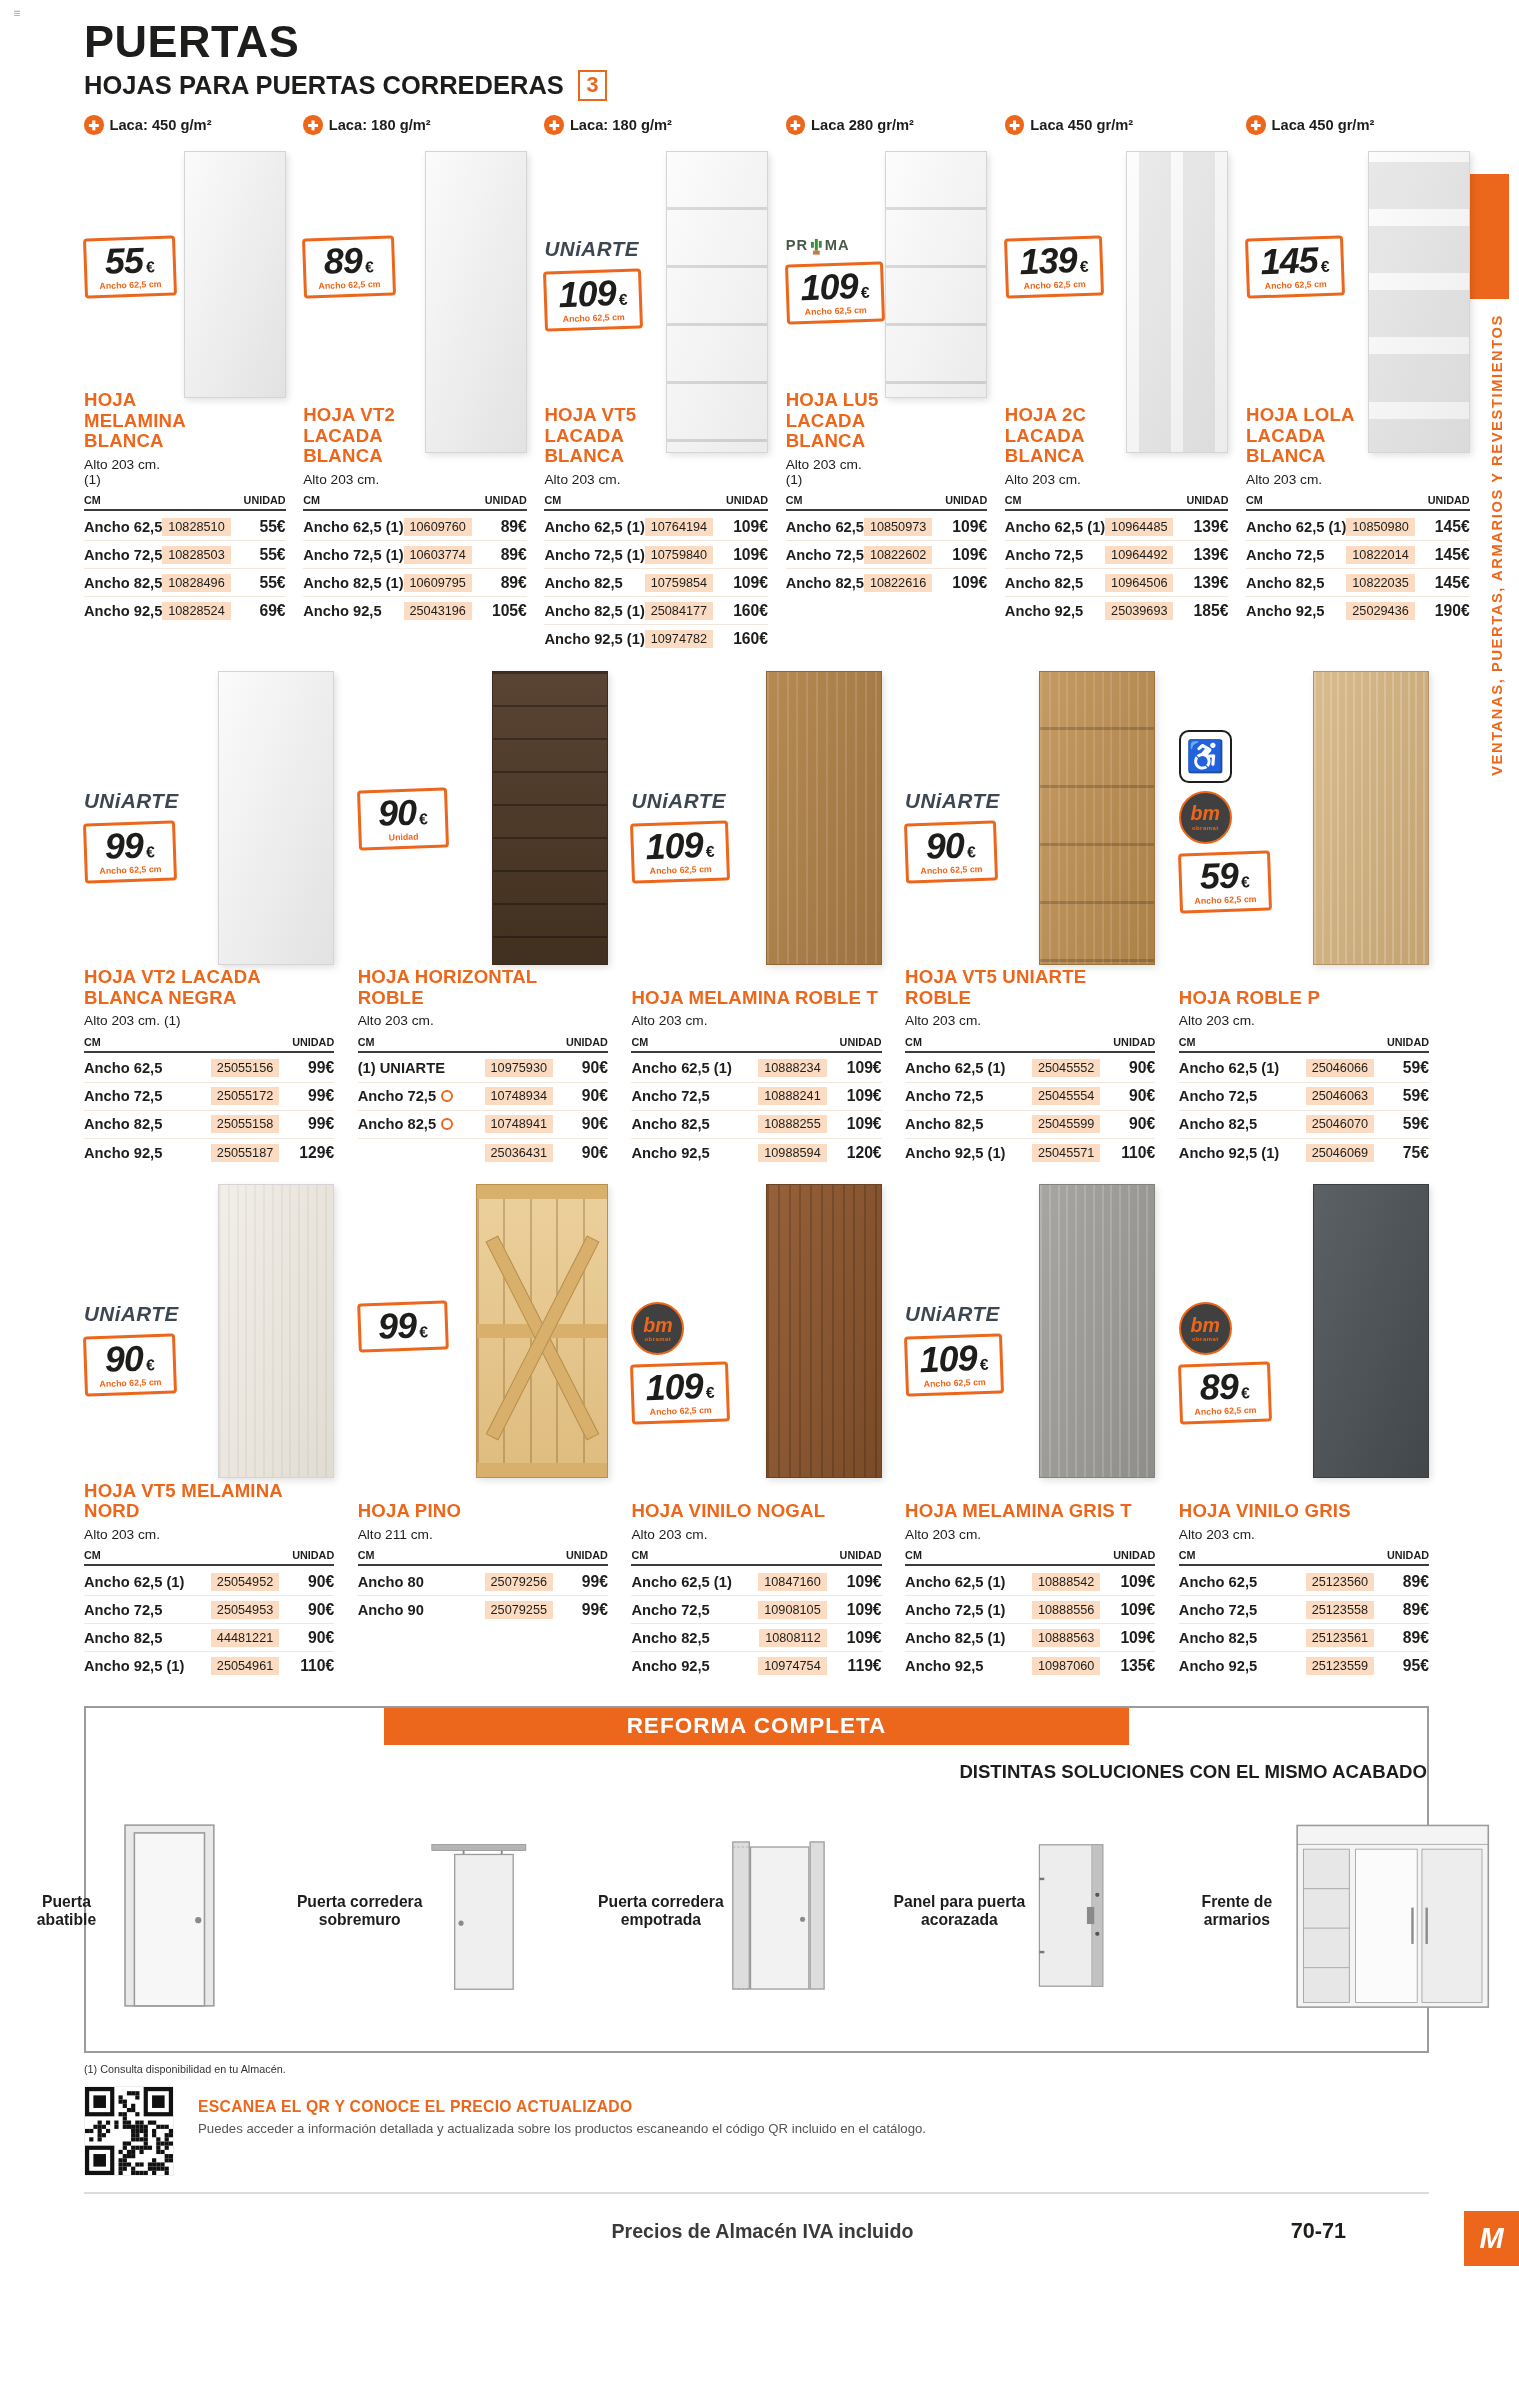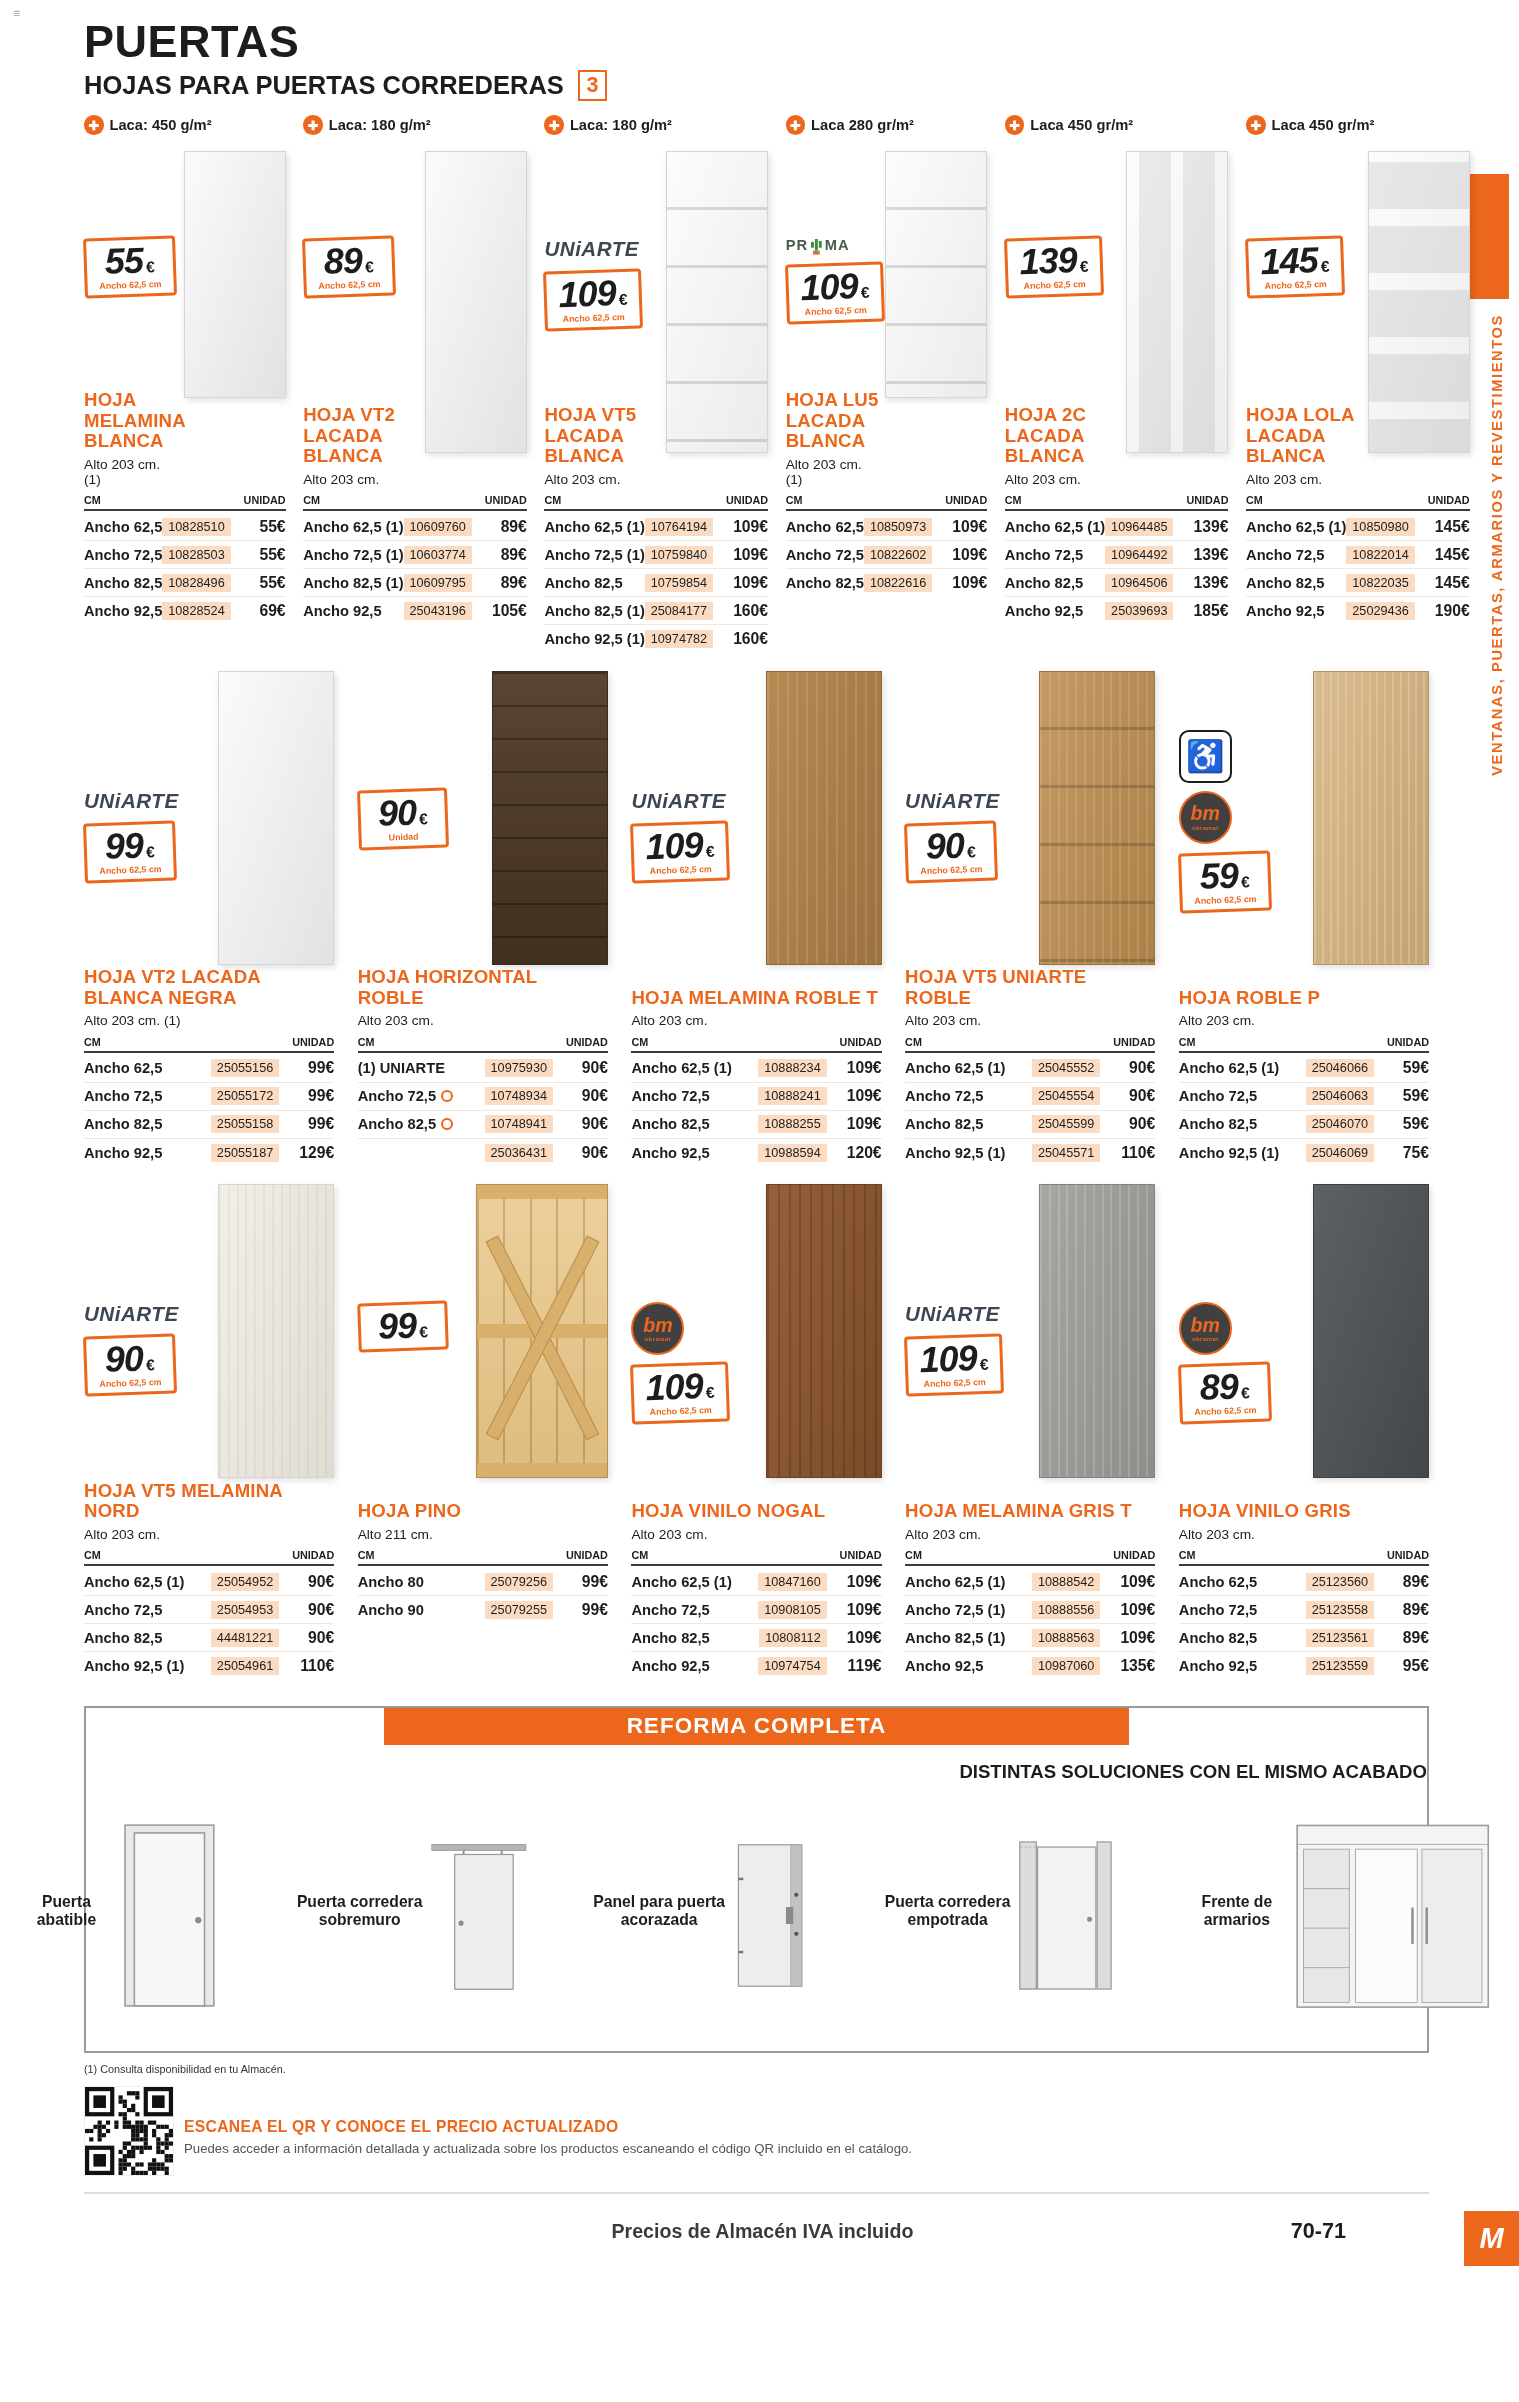--- a/index.html
+++ b/index.html
@@ -112,21 +112,21 @@
   .ref-banner { width:745px; height:37px; margin:0 auto; background:#ec671b; color:#fff; font-weight:800;
     font-size:22.5px; letter-spacing:1px; display:flex; align-items:center; justify-content:center; }
   .ref-heading { text-align:right; font-size:18.6px; font-weight:800; margin-top:15.7px; }
   .ref-figures { display:flex; justify-content:center; align-items:flex-start; gap:63px; margin-top:15.7px; }
   .ref-fig { display:flex; flex-direction:row; align-items:center; }
   .ref-fig figcaption { font-size:15.7px; font-weight:800; text-align:center; max-width:167px; height:45px;
     display:flex; align-items:flex-start; justify-content:center; line-height:1.15; }
 
   
   .footnote { font-size:10.8px; color:#333; margin-top:9.8px; }
-  .qr-block { display:flex; align-items:center; gap:10px; margin-top:11.8px; }
+  .qr-block { display:flex; align-items:flex-start; gap:24px; margin-top:11.8px; }
   .qr { flex:0 0 90px; border:1px solid #eee; background:#fff; }
   .qr-title { color:#ec671b; font-weight:800; font-size:15.7px; letter-spacing:0.3px; margin-top:11.8px; }
   .qr-desc { font-size:13.2px; color:#555; margin-top:4.9px; max-width:882px; }
   .bottom-bar { border-top:2px solid #dcdcdc; margin-top:15.7px; position:relative; height:74px; }
   .price-note { position:absolute; left:12px; right:0; top:25.5px; text-align:center; font-size:19.6px; font-weight:800; color:#3a3a3a; }
   .page-num { position:absolute; right:83px; top:23.5px; font-size:21.6px; font-weight:800; }
   .brand-mark { position:absolute; right:-90px; bottom:0; width:55px; height:55px; background:#ec671b; color:#fff;
     display:flex; align-items:center; justify-content:center; font-size:29px; font-weight:800; font-style:italic; }
 </style>
 </head>
@@ -1071,40 +1071,40 @@
         <figcaption>Puerta corredera sobremuro</figcaption>
         <svg width="157" height="235" viewBox="0 0 160 240">
           <rect x="6" y="8" width="148" height="10" fill="#b5b5b5" stroke="#8a8a8a"></rect>
           <line x1="56" y1="18" x2="56" y2="26" stroke="#8a8a8a" stroke-width="3"></line>
           <line x1="116" y1="18" x2="116" y2="26" stroke="#8a8a8a" stroke-width="3"></line>
           <rect x="42" y="24" width="92" height="212" fill="#efefef" stroke="#9b9b9b" stroke-width="2"></rect>
           <circle cx="52" cy="132" r="4" fill="#8a8a8a"></circle>
         </svg>
       </figure>
       <figure class="ref-fig">
+        <figcaption>Puerta corredera empotrada</figcaption>
+        <svg width="157" height="235" viewBox="0 0 160 240">
+          <rect x="6" y="4" width="26" height="232" fill="#dddddd" stroke="#9b9b9b" stroke-width="2"></rect>
+          <rect x="34" y="12" width="92" height="224" fill="#f2f2f2" stroke="#9b9b9b" stroke-width="2"></rect>
+          <rect x="128" y="4" width="22" height="232" fill="#dddddd" stroke="#9b9b9b" stroke-width="2"></rect>
+          <line x1="6" y1="12" x2="34" y2="12" stroke="#9b9b9b" stroke-dasharray="4 3"></line>
+          <line x1="6" y1="236" x2="34" y2="236" stroke="#9b9b9b" stroke-dasharray="4 3"></line>
+          <circle cx="116" cy="126" r="4" fill="#8a8a8a"></circle>
+        </svg>
+      </figure>
+      <figure class="ref-fig">
         <figcaption>Panel para puerta acorazada</figcaption>
         <svg width="147" height="235" viewBox="0 0 150 240">
           <rect x="22" y="4" width="104" height="232" fill="#ededed" stroke="#9b9b9b" stroke-width="2"></rect>
           <rect x="108" y="4" width="18" height="232" fill="#c2c2c2" stroke="#9b9b9b"></rect>
           <circle cx="117" cy="86" r="3.5" fill="#555"></circle>
           <circle cx="117" cy="150" r="3.5" fill="#555"></circle>
           <rect x="100" y="106" width="12" height="28" fill="#8a8a8a"></rect>
           <line x1="22" y1="60" x2="30" y2="60" stroke="#777" stroke-width="4"></line>
           <line x1="22" y1="180" x2="30" y2="180" stroke="#777" stroke-width="4"></line>
-        </svg>
-      </figure>
-      <figure class="ref-fig">
-        <figcaption>Puerta corredera empotrada</figcaption>
-        <svg width="157" height="235" viewBox="0 0 160 240">
-          <rect x="6" y="4" width="26" height="232" fill="#dddddd" stroke="#9b9b9b" stroke-width="2"></rect>
-          <rect x="34" y="12" width="92" height="224" fill="#f2f2f2" stroke="#9b9b9b" stroke-width="2"></rect>
-          <rect x="128" y="4" width="22" height="232" fill="#dddddd" stroke="#9b9b9b" stroke-width="2"></rect>
-          <line x1="6" y1="12" x2="34" y2="12" stroke="#9b9b9b" stroke-dasharray="4 3"></line>
-          <line x1="6" y1="236" x2="34" y2="236" stroke="#9b9b9b" stroke-dasharray="4 3"></line>
-          <circle cx="116" cy="126" r="4" fill="#8a8a8a"></circle>
         </svg>
       </figure>
       <figure class="ref-fig">
         <figcaption>Frente de armarios</figcaption>
         <svg width="245" height="235" viewBox="0 0 250 240">
           <rect x="4" y="6" width="242" height="230" fill="#f4f4f4" stroke="#9b9b9b" stroke-width="2"></rect>
           <line x1="4" y1="30" x2="246" y2="30" stroke="#9b9b9b"></line>
           <rect x="12" y="36" width="58" height="194" fill="#e7e7e7" stroke="#9b9b9b"></rect>
           <line x1="12" y1="86" x2="70" y2="86" stroke="#9b9b9b"></line>
           <line x1="12" y1="136" x2="70" y2="136" stroke="#9b9b9b"></line>

